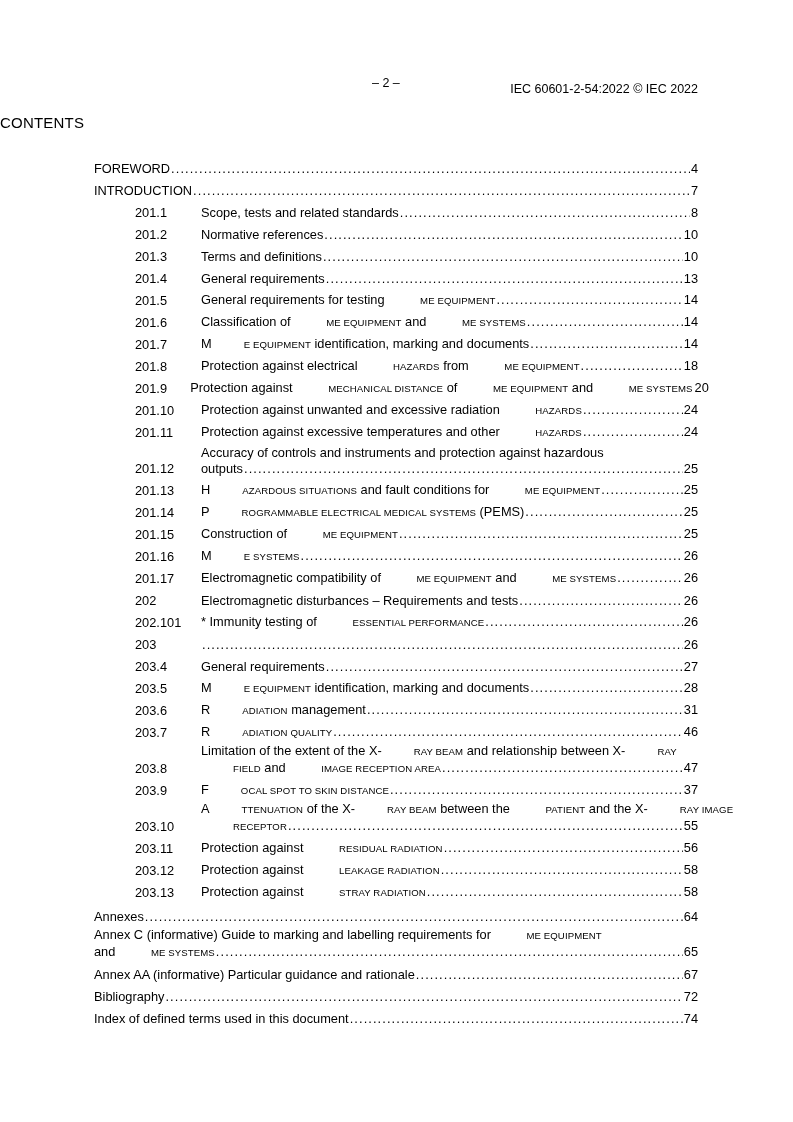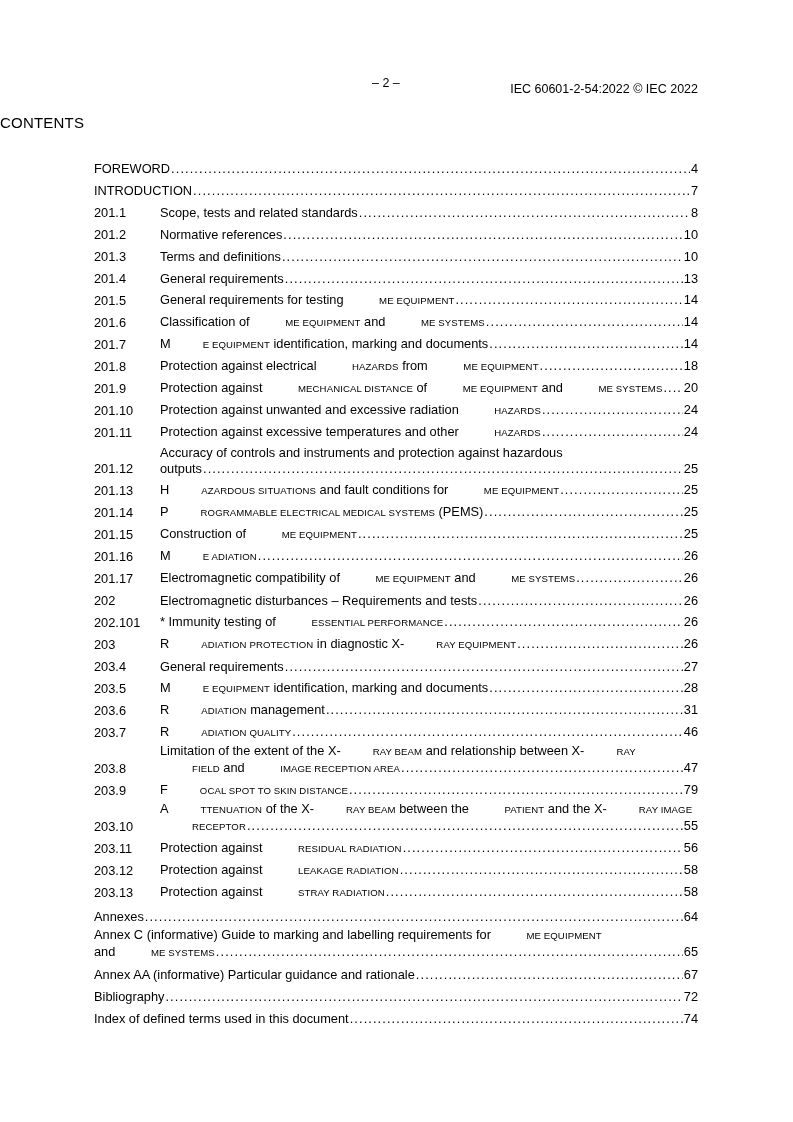--- a/index.html
+++ b/index.html
@@ -5,21 +5,21 @@
   html, body { margin: 0; padding: 0; background: #ffffff; }
   body { width: 793px; height: 1122px; position: relative; overflow: hidden;
          font-family: "Liberation Sans", sans-serif; color: #000; }
   .header { position: absolute; top: 76px; left: 0; width: 793px; height: 16px; font-size: 12.5px; }
   .page-no { position: absolute; left: 372px; top: 0; }
   .doc-id { position: absolute; right: 95px; top: 6px; }
   .title { position: absolute; top: 114px; left: 0; width: 793px; font-size: 15px; letter-spacing: 0.2px; }
   .toc { position: absolute; top: 157px; left: 94px; width: 604px; font-size: 12.8px; }
   .row { position: relative; display: flex; align-items: flex-end; height: 22px; line-height: 16px; }
   .row.two { height: 36px; }
-  .num { width: 66px; flex: 0 0 66px; white-space: nowrap; padding-bottom: 2px; }
+  .num { width: 66px; flex: 0 0 66px; white-space: nowrap; padding-bottom: 2px; margin-left: 41px; }
   .body { flex: 1; display: flex; flex-direction: column; min-width: 0; }
   .l1 { white-space: nowrap; line-height: 16px; }
   .l2 { display: flex; align-items: baseline; padding-bottom: 2px; justify-content: center; }
   .txt { white-space: nowrap; }
   .dots { flex: 1; overflow: hidden; white-space: nowrap; margin: 0 1px; letter-spacing: 1.1px; }
   .dots::after { content: "................................................................................................................................................................................................................................................................"; }
   .pg { white-space: nowrap; text-align: right; }
   .sc { font-size: 9.6px; letter-spacing: 0.1px; padding-left: 32px; }
   .annex-gap { height: 2px; }
 </style>
@@ -200,21 +200,21 @@
           <span class="txt"><span>Construction of </span><span class="sc">ME EQUIPMENT</span></span>
           <span class="dots"></span>
           <span class="pg">25</span>
         </div>
       </div>
     </div>
     <div class="row">
       <span class="num">201.16</span>
       <div class="body">
         <div class="l2">
-          <span class="txt"><span>M</span><span class="sc">E ADIATION</span><span> </span></span>
+          <span class="txt"><span>M</span><span class="sc">E SYSTEMS</span><span> </span></span>
           <span class="dots"></span>
           <span class="pg">26</span>
         </div>
       </div>
     </div>
     <div class="row">
       <span class="num">201.17</span>
       <div class="body">
         <div class="l2">
           <span class="txt"><span>Electromagnetic compatibility of </span><span class="sc">ME EQUIPMENT</span><span> and </span><span class="sc">ME SYSTEMS</span><span> </span></span>
@@ -240,21 +240,20 @@
           <span class="txt"><span>* Immunity testing of </span><span class="sc">ESSENTIAL PERFORMANCE</span></span>
           <span class="dots"></span>
           <span class="pg">26</span>
         </div>
       </div>
     </div>
     <div class="row">
       <span class="num">203</span>
       <div class="body">
         <div class="l2">
-          <span class="txt"><span>R</span><span class="sc">ADIATION PROTECTION</span><span> in diagnostic X-</span><span class="sc">RAY EQUIPMENT</span></span>
           <span class="dots"></span>
           <span class="pg">26</span>
         </div>
       </div>
     </div>
     <div class="row">
       <span class="num">203.4</span>
       <div class="body">
         <div class="l2">
           <span class="txt"><span>General requirements </span></span>
@@ -303,21 +302,21 @@
           <span class="pg">47</span>
         </div>
       </div>
     </div>
     <div class="row">
       <span class="num">203.9</span>
       <div class="body">
         <div class="l2">
           <span class="txt"><span>F</span><span class="sc">OCAL SPOT TO SKIN DISTANCE</span><span> </span></span>
           <span class="dots"></span>
-          <span class="pg">79</span>
+          <span class="pg">37</span>
         </div>
       </div>
     </div>
     <div class="row two">
       <span class="num">203.10</span>
       <div class="body">
         <div class="l1"><span>A</span><span class="sc">TTENUATION</span><span> of the X-</span><span class="sc">RAY BEAM</span><span> between the </span><span class="sc">PATIENT</span><span> and the X-</span><span class="sc">RAY IMAGE</span></div>
         <div class="l2">
           <span class="txt"><span class="sc">RECEPTOR</span></span>
           <span class="dots"></span>

